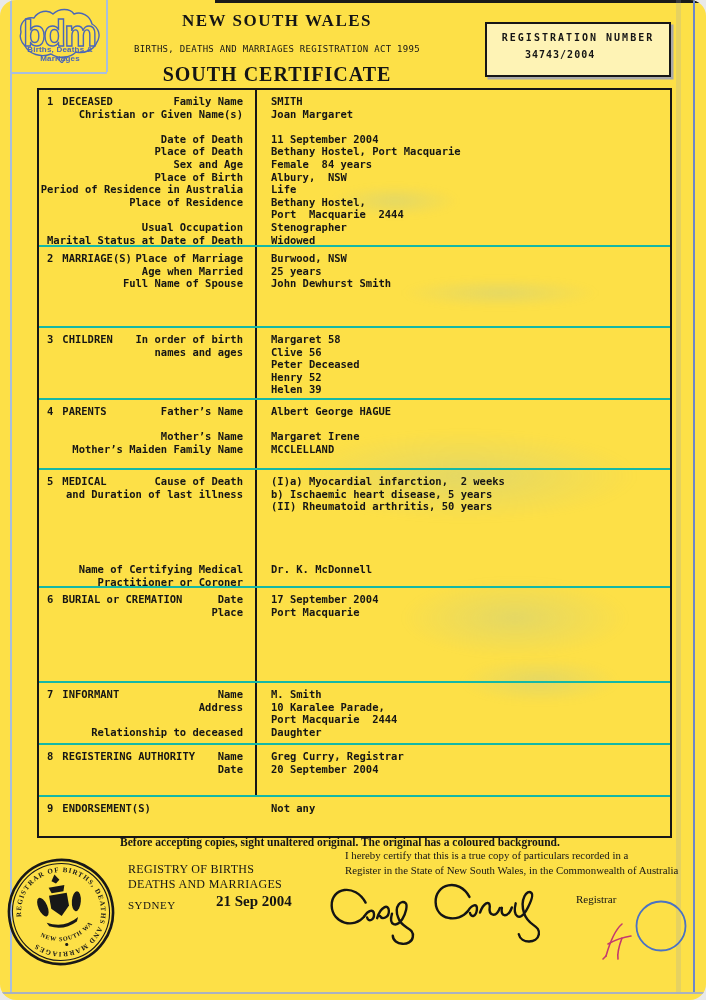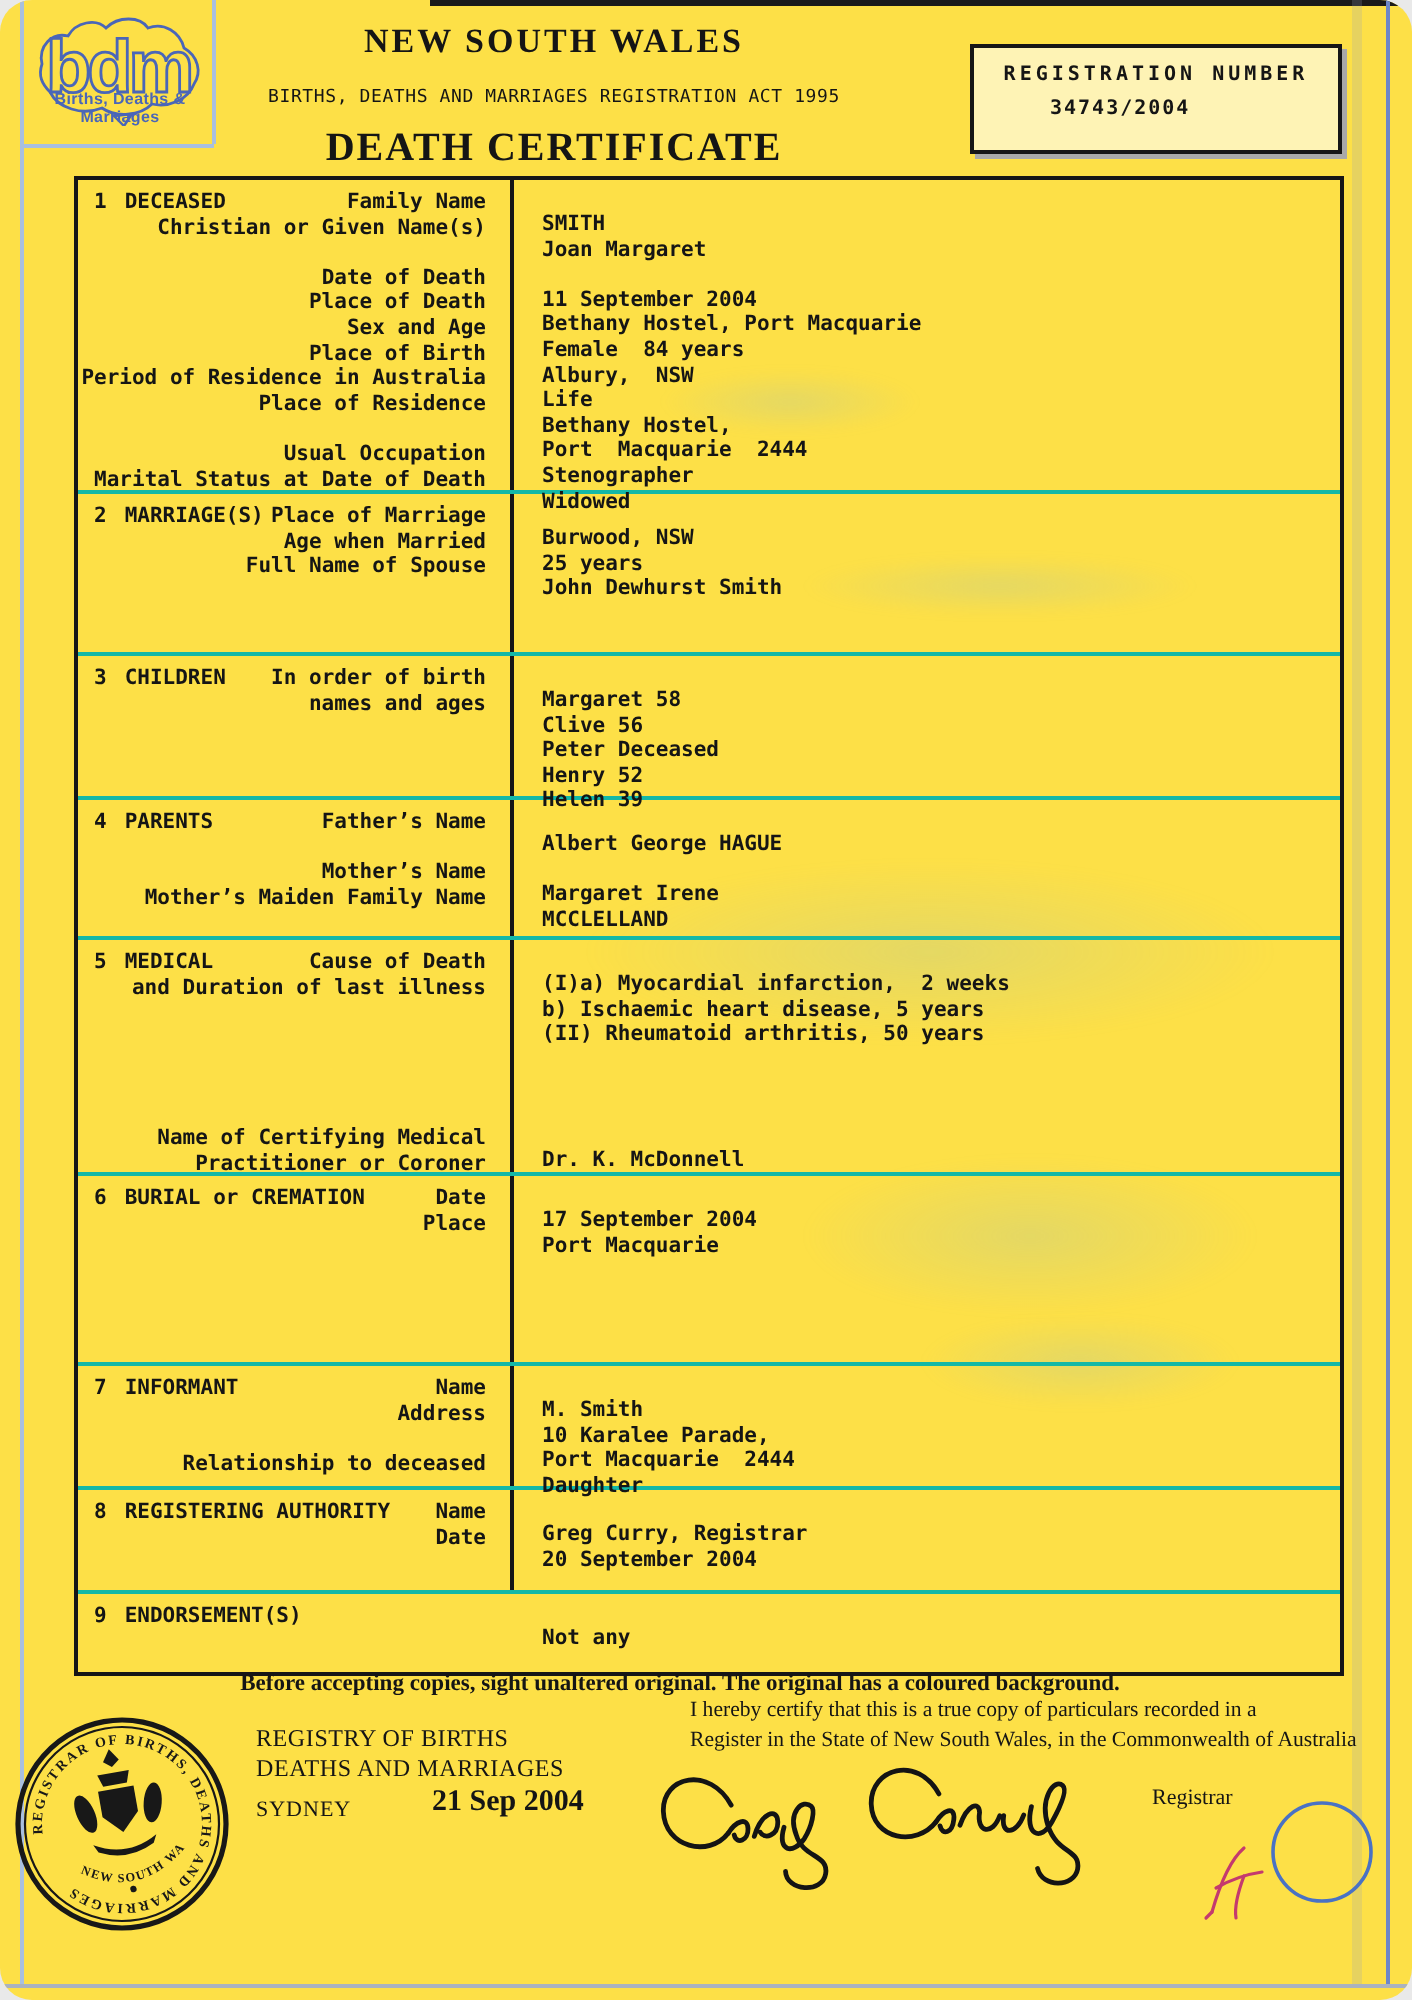--- a/index.html
+++ b/index.html
@@ -25,21 +25,21 @@
   .regbox .rnum{margin-top:6px;padding-left:38px;font-family:"DejaVu Sans Mono",monospace;
       font-weight:bold;font-size:10px;letter-spacing:1px;}
   
   .cert-table{position:absolute;left:37px;top:88px;width:635px;border:2px solid #161616;
       box-sizing:border-box;background:transparent;}
   .sec-row{display:flex;box-sizing:border-box;}
   .sec-row + .sec-row{border-top:2px solid #14b8a6;}
   .lbl{flex:0 0 218px;box-sizing:border-box;border-right:2px solid #161616;position:relative;
       padding:5px 12px 0 0;text-align:right;}
   .sec-row[data-sec="8"] .lbl{border-right:none;}
-  .val{flex:1;padding:16px 4px 0 14px;text-align:left;}
+  .val{flex:1;padding:5px 4px 0 14px;text-align:left;}
   .lbl,.val{font-family:"DejaVu Sans Mono",monospace;font-weight:bold;font-size:10.5px;}
   .ln{height:12.6px;line-height:12.6px;white-space:pre;overflow:visible;}
   .sec-head{position:absolute;left:8px;top:5px;height:12.6px;line-height:12.6px;white-space:pre;text-align:left;}
   .sec-head .nm{margin-left:9px;}
   
   .notice{position:absolute;left:0;top:836px;width:680px;text-align:center;
       font-family:"Liberation Serif",serif;font-weight:bold;font-size:11.5px;}
   .registry{position:absolute;left:128px;top:862px;font-family:"Liberation Serif",serif;
       font-size:12px;line-height:15px;letter-spacing:0.3px;}
   .office{position:absolute;left:128px;top:899px;font-family:"Liberation Serif",serif;font-size:11px;letter-spacing:0.5px;}
@@ -69,21 +69,21 @@
   <svg class="abs" style="left:13px;top:5px;" width="92" height="58" viewBox="0 0 92 58">
     <path d="M8,27 C6,18 13,11 21,13 C25,6 35,4 40,9 C46,3 57,3 61,9 C69,6 77,11 79,19 C86,23 88,31 84,37 C81,45 71,49 63,47 C57,53 45,54 38,49 C28,53 16,49 12,41 C8,37 6,33 8,27 Z" fill="none" stroke="#4a66b8" stroke-width="1.4"></path>
     <path d="M44,53 l9,-1 l-4,6 z" fill="none" stroke="#4a66b8" stroke-width="1.2"></path>
     <text x="10" y="41" font-family="Liberation Sans, sans-serif" font-size="37" font-weight="bold" letter-spacing="-2" fill="none" stroke="#4a66b8" stroke-width="1.4">bdm</text>
   </svg>
   <div class="logo-caption">Births, Deaths &amp; Marriages</div>
 
   <div class="head-center">
     <div class="state">NEW SOUTH WALES</div>
     <div class="act">BIRTHS, DEATHS AND MARRIAGES REGISTRATION ACT 1995</div>
-    <div class="cert-title">DEATH CERTIFICATE</div>
+    <div class="cert-title">SOUTH CERTIFICATE</div>
   </div>
 
   <div class="regbox">
     <div class="rlabel">REGISTRATION NUMBER</div>
     <div class="rnum">34743/2004</div>
   </div>
 
   <div class="cert-table">
     <div class="sec-row" data-sec="0" style="height:155px">
       <div class="lbl">

